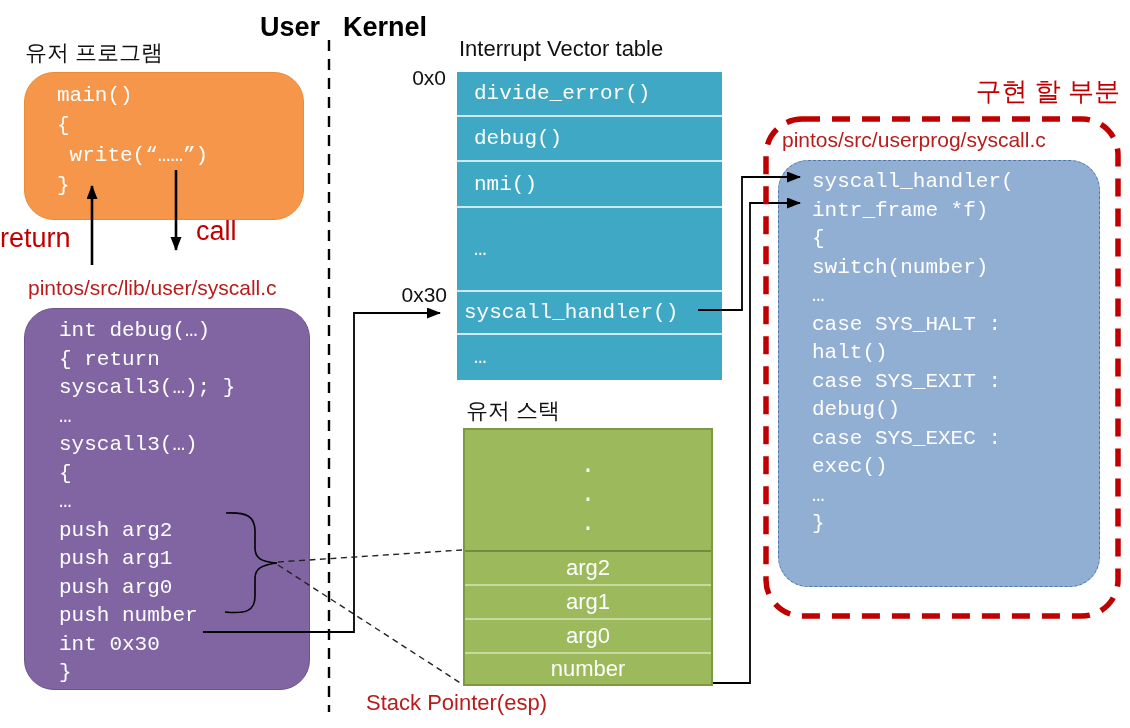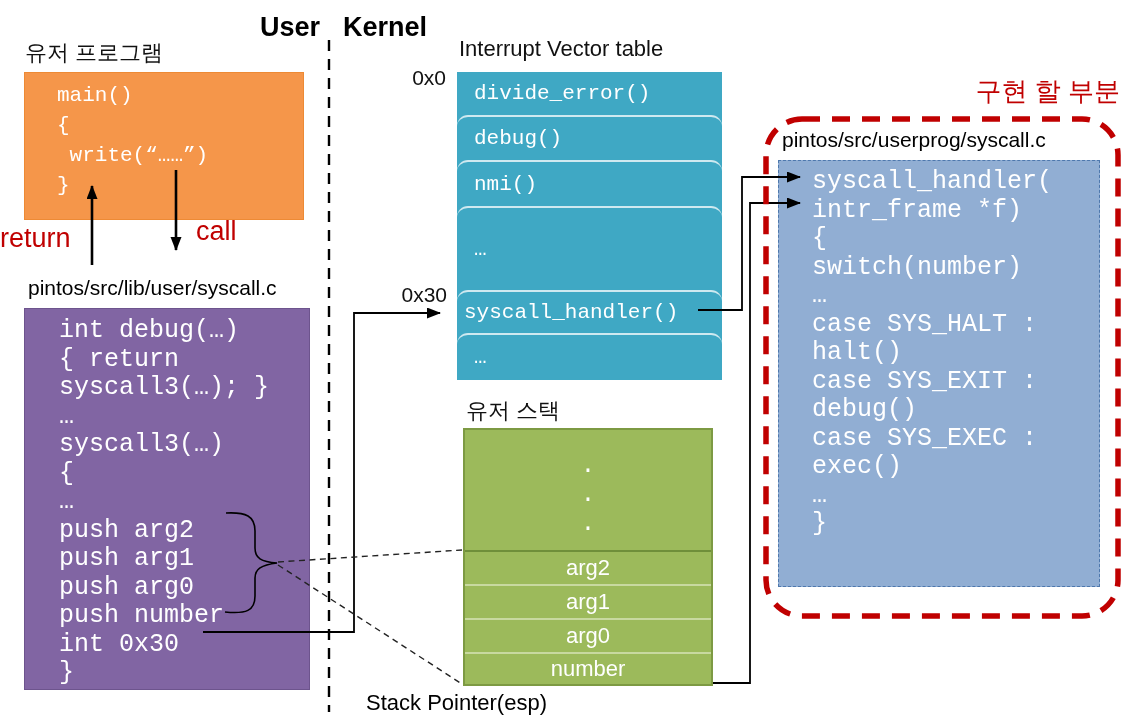--- a/index.html
+++ b/index.html
@@ -1,35 +1,35 @@
 <!DOCTYPE html>
 <html><head>
 <meta charset="utf-8">
 <style>
   html,body{margin:0;padding:0;background:#fff;}
   #canvas{position:relative;width:1130px;height:728px;background:#fff;overflow:hidden;
           font-family:"Liberation Sans","DejaVu Sans",sans-serif;}
   .abs{position:absolute;box-sizing:border-box;}
   
   .hdr{font-size:27px;font-weight:bold;color:#000;}
-  .lbl{font-size:21px;color:#000000;}
+  .lbl{font-size:21px;color:#b91c1c;}
   .klabel{font-size:22px;color:#111;}
   .redlbl{font-size:27px;color:#C00000;}
   .addr{font-size:21px;color:#111;width:52px;text-align:right;}
   
-  .code{font-family:"Liberation Mono","DejaVu Sans Mono",monospace;color:#fff;}
-  .cl{white-space:pre;font-size:25px;line-height:28.5px;}
+  .code{font-family:"Liberation Mono","DejaVu Sans Mono",monospace;color:#fff;border-radius:30px;}
+  .cl{white-space:pre;font-size:21px;line-height:28.5px;}
   .box{box-sizing:border-box;}
   .orange{background:#F5964A;border:1px solid #ED8A35;padding:8px 0 0 32px;}
   .orange .cl{line-height:30px;font-size:21px;}
   .purple{background:#8165A3;border:1px solid #6d548d;padding:8px 0 0 34px;}
   .blue{background:#91AED3;border:1px dashed #4e78ad;padding:7px 0 0 33px;}
   
   .teal{background:#3FA8C4;display:flex;flex-direction:column;}
-  .ivt-row{display:flex;align-items:center;padding-left:17px;box-sizing:border-box;border-radius:11px;}
+  .ivt-row{display:flex;align-items:center;padding-left:17px;box-sizing:border-box;}
   .ivt-row + .ivt-row{border-top:2px solid #cfe9f0;}
   .ivt-row span{font-family:"Liberation Mono","DejaVu Sans Mono",monospace;
                 color:#fff;font-size:21px;white-space:pre;}
   
   .green{background:#9CBA5B;border:2px solid #7d9a43;display:flex;flex-direction:column;}
   .stack-dots{height:120px;padding-top:24px;box-sizing:border-box;}
   .dot{height:29px;text-align:center;color:#fff;
        font-family:"Liberation Mono","DejaVu Sans Mono",monospace;
        font-size:24px;line-height:24px;}
   .sepdark{height:2px;background:#6f8f3a;}

